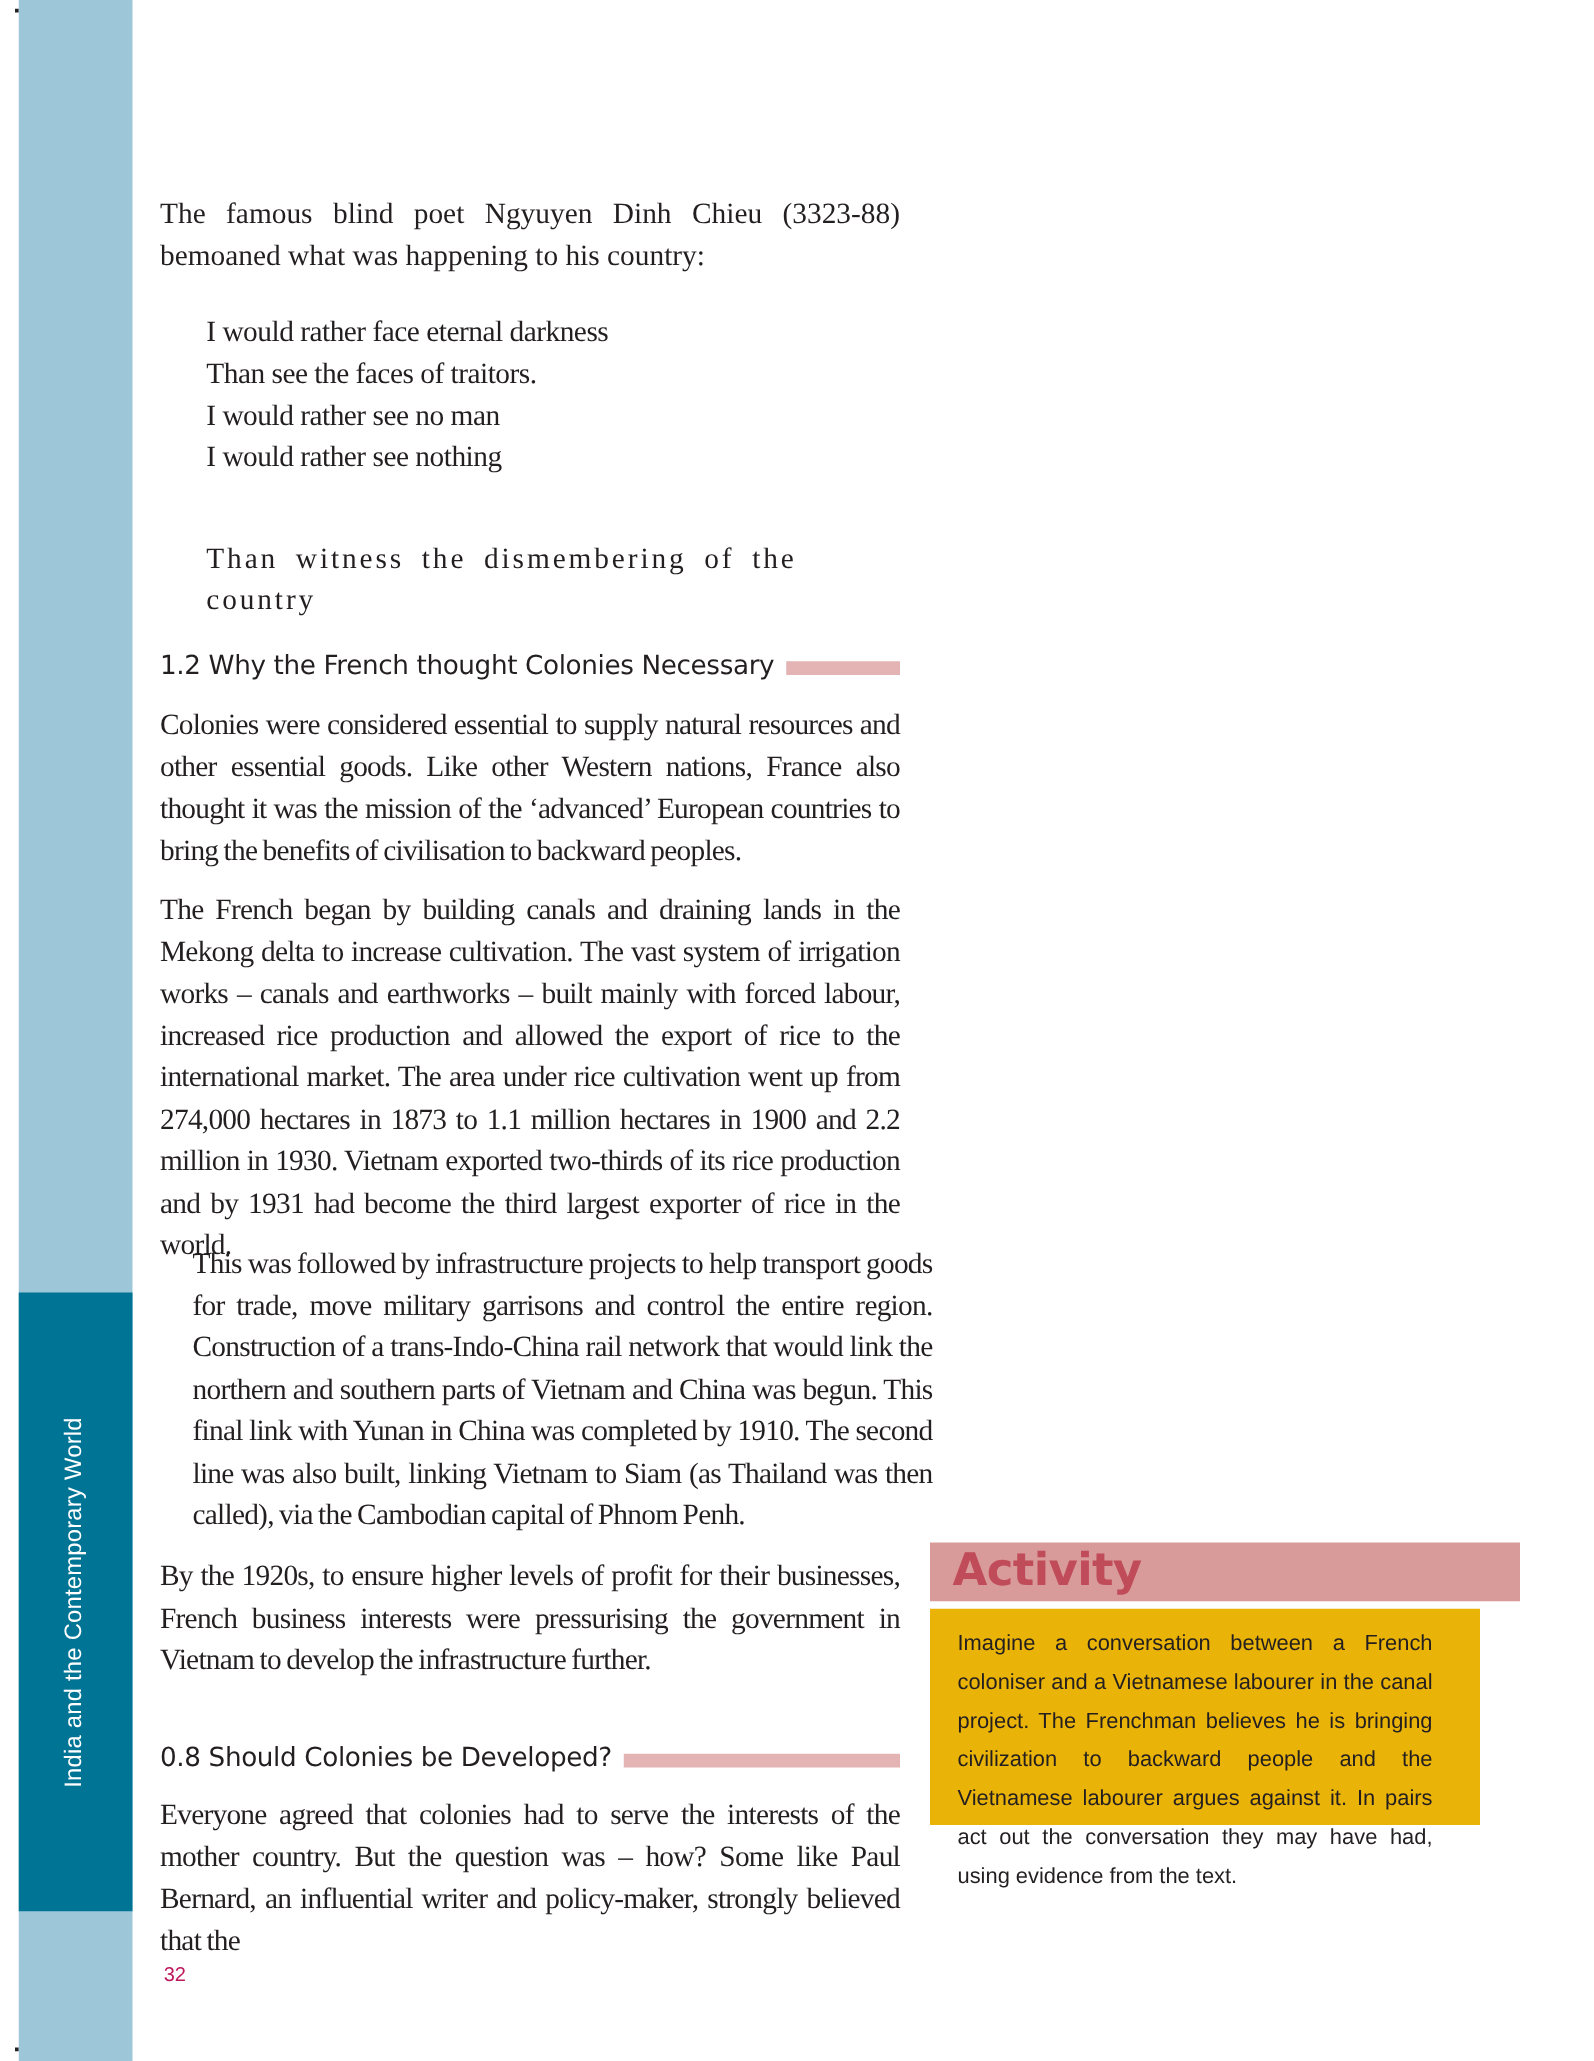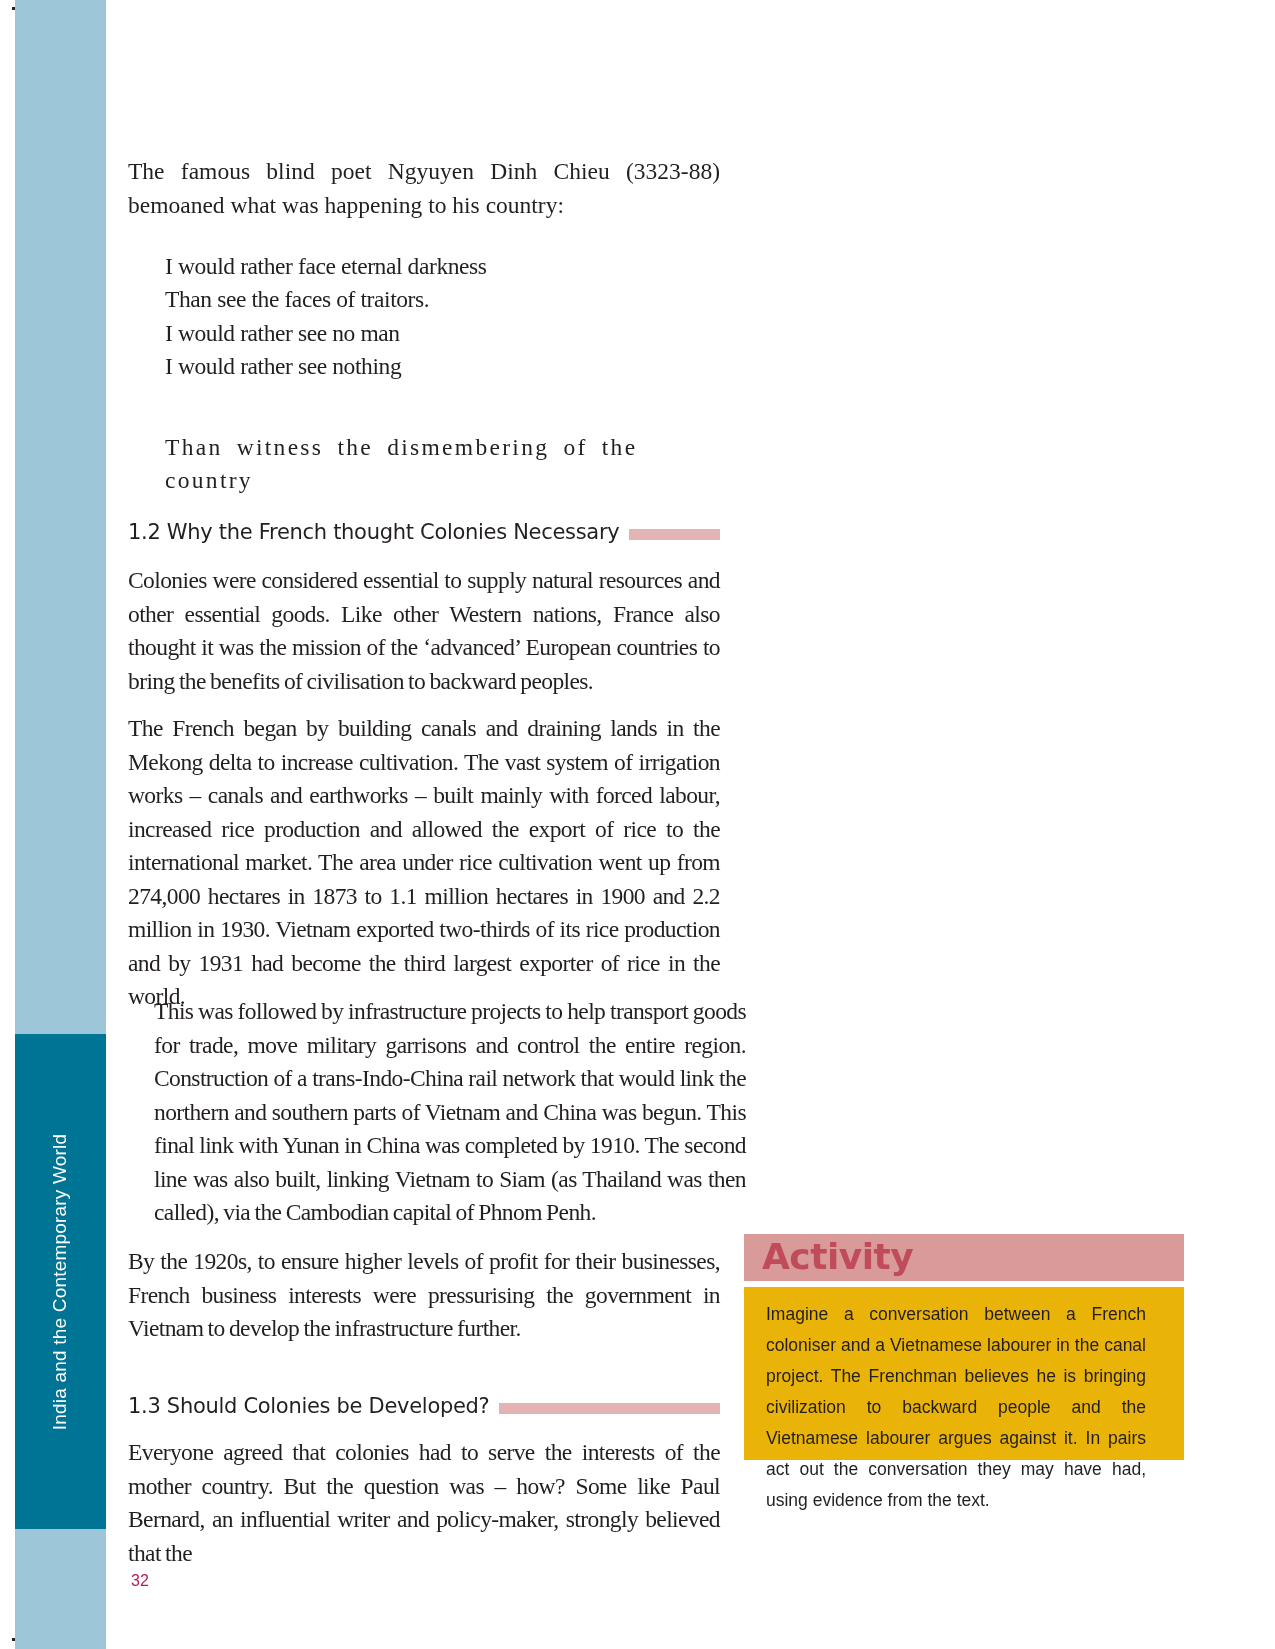--- a/index.html
+++ b/index.html
@@ -60,20 +60,21 @@
 
   .page-num {
     position: absolute; left: 131px; top: 1572px;
     font-family: "Liberation Sans", "DejaVu Sans", sans-serif;
     font-size: 16px; color: #be185d;
   }
 
   .activity-head {
     position: absolute; left: 744px; top: 1234px; width: 440px; height: 47px;
     background: #d89b9a;
+    padding-left: 32px;
   }
   .activity-title {
     position: absolute; left: 18px; top: 2px;
     font-family: "DejaVu Sans", "Liberation Sans", sans-serif;
     font-weight: bold; font-size: 36px; color: #c14c59; letter-spacing: -0.5px;
   }
   .activity-body {
     position: absolute; left: 744px; top: 1287px; width: 440px; height: 173px;
     background: #eab308;
   }
@@ -118,21 +119,21 @@
   <p class="tight">The French began by building canals and draining lands in the Mekong delta to increase cultivation. The vast system of irrigation works – canals and earthworks – built mainly with forced labour, increased rice production and allowed the export of rice to the international market. The area under rice cultivation went up from 274,000 hectares in 1873 to 1.1 million hectares in 1900 and 2.2 million in 1930. Vietnam exported two-thirds of its rice production and by 1931 had become the third largest exporter of rice in the world.</p>
 </div>
 <div class="col s12c">
   <p class="tight">This was followed by infrastructure projects to help transport goods for trade, move military garrisons and control the entire region. Construction of a trans-Indo-China rail network that would link the northern and southern parts of Vietnam and China was begun. This final link with Yunan in China was completed by 1910. The second line was also built, linking Vietnam to Siam (as Thailand was then called), via the Cambodian capital of Phnom Penh.</p>
 </div>
 <div class="col s12d">
   <p class="tight">By the 1920s, to ensure higher levels of profit for their businesses, French business interests were pressurising the government in Vietnam to develop the infrastructure further.</p>
 </div>
 
 <div class="heading h13">
-  <span>1.3 Should Colonies be Developed?</span>
+  <span>0.8 Should Colonies be Developed?</span>
   <span class="bar"></span>
 </div>
 
 <div class="col s13a">
   <p class="tight">Everyone agreed that colonies had to serve the interests of the mother country. But the question was – how? Some like Paul Bernard, an influential writer and policy-maker, strongly believed that the</p>
 </div>
 
 <div class="activity-head">
   <div class="activity-title">Activity</div>
 </div>

